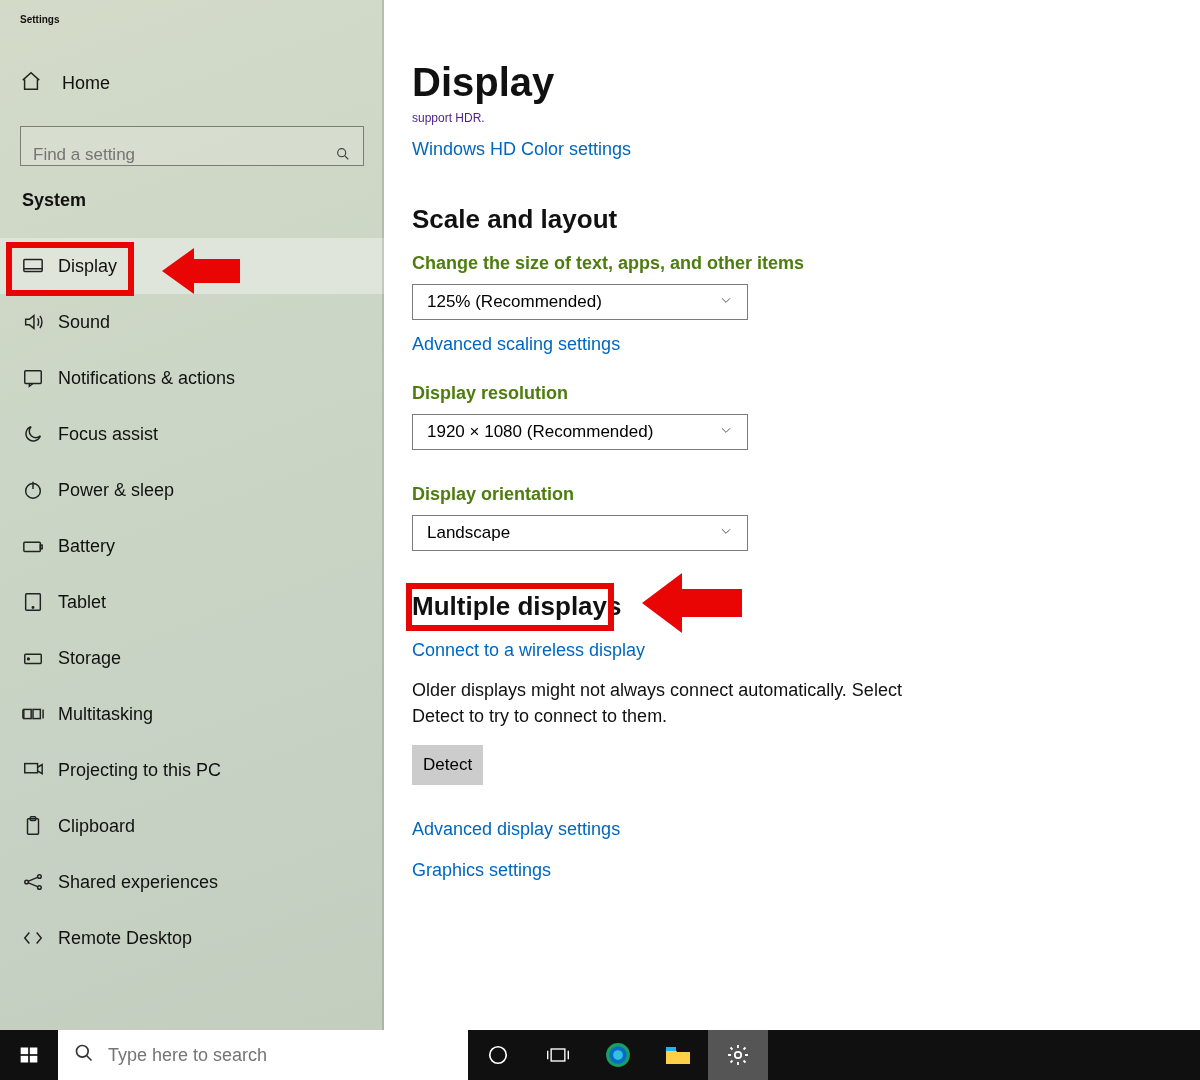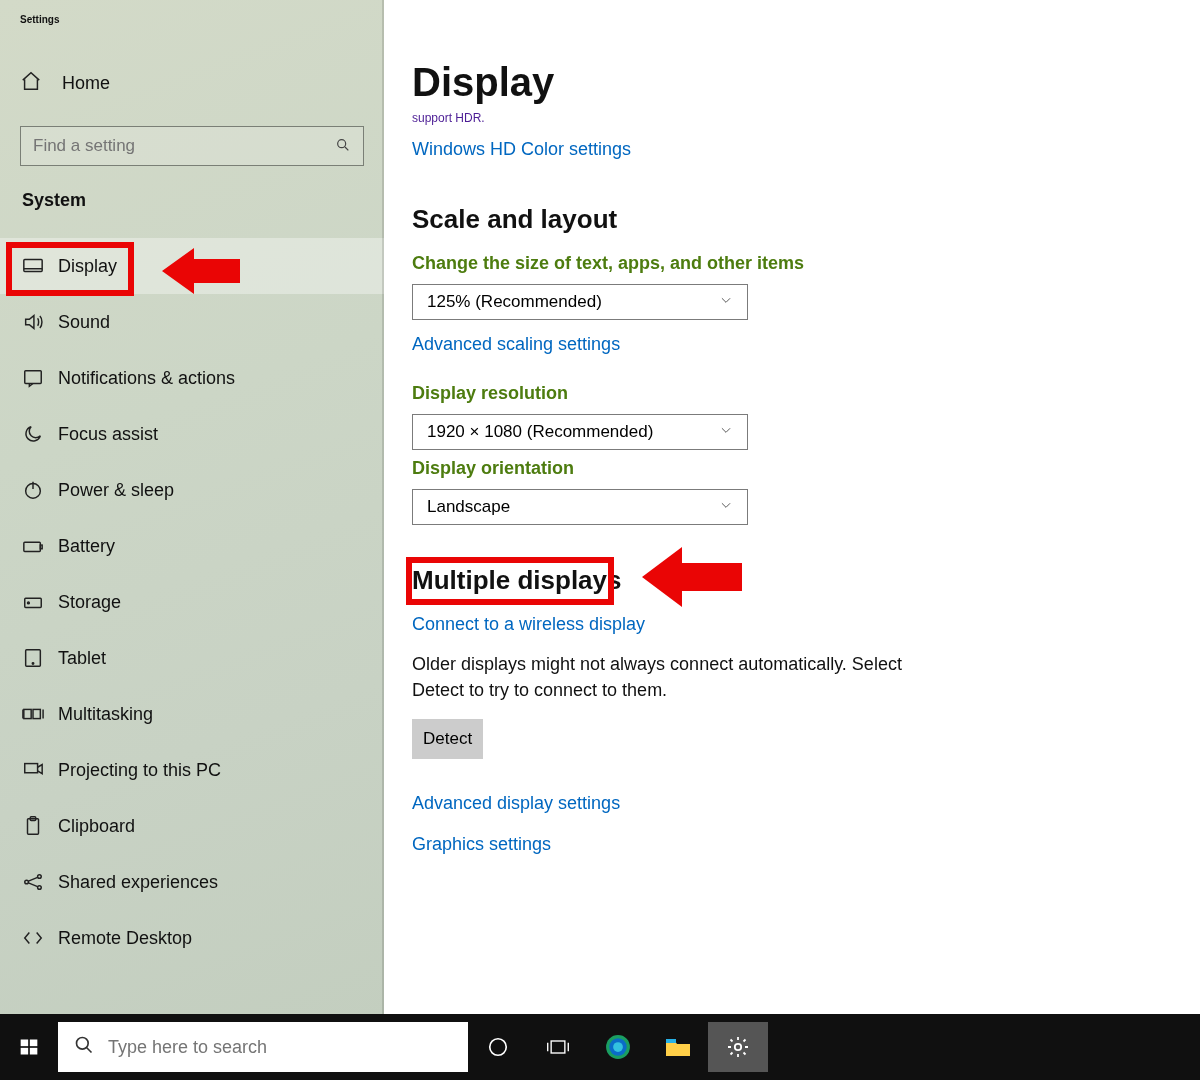--- a/index.html
+++ b/index.html
@@ -11,21 +11,21 @@
     background: linear-gradient(160deg, #d3dac8 0%, #ccd6c6 40%, #c8d2c4 70%, #c3cebf 100%);
     color: #111;
   }
   .sidebar-title { position:absolute; left:20px; top:14px; font-size:10px; font-weight:700; }
   .home-row { position:absolute; left:20px; top:70px; display:flex; align-items:center; }
   .home-row .icon { width:28px; margin-right:14px; }
   .home-row .label { font-size:18px; }
   .search-box {
     position:absolute; left:20px; top:126px; width:344px; height:40px;
     border:1px solid #7a7f76; background:rgba(255,255,255,0.15);
-    display:flex; align-items:center; padding:0 12px;
+    display:flex; align-items:flex-end; padding:0 12px;
   }
   .search-box input {
     flex:1; border:none; background:transparent; font-size:17px; color:#444; outline:none;
   }
   .search-box .sicon { font-size:15px; color:#444; }
   .section-label { position:absolute; left:22px; top:190px; font-size:18px; font-weight:600; }
 
   .menu { position:absolute; left:0; top:238px; width:384px; }
   .menu-item {
     height:56px; display:flex; align-items:center; padding-left:22px; font-size:18px; color:#111;
@@ -69,21 +69,21 @@
     position:absolute; left:-6px; top:-8px; width:208px; height:48px;
     border:6px solid #ea0505; pointer-events:none;
   }
   .arrow2 { position:absolute; left:230px; top:-24px; pointer-events:none; }
   .arrow2 svg polygon { fill:#ea0505; }
   .mult-wrap { position:relative; display:inline-block; margin-top:40px; }
   .mult-wrap .section-h { margin:0; }
 
   
   .taskbar {
-    position:absolute; left:0; bottom:0; width:1200px; height:66px; background:#101010;
+    position:absolute; left:0; bottom:0; width:1200px; height:50px; background:#101010;
     display:flex; align-items:center;
   }
   .start-btn { width:58px; height:50px; display:flex; align-items:center; justify-content:center; }
   .tb-search {
     width:410px; height:50px; background:#fff; display:flex; align-items:center; padding-left:16px; gap:14px;
   }
   .tb-search .sicon2 { font-size:18px; color:#333; }
   .tb-search input { border:none; outline:none; font-size:18px; color:#555; flex:1; }
   .tb-icons { display:flex; height:50px; }
   .tb-icon { width:60px; display:flex; align-items:center; justify-content:center; }
@@ -169,34 +169,34 @@
         <svg width="22" height="22" viewBox="0 0 24 24" fill="none" stroke-width="1.6">
             <rect x="2" y="8" width="18" height="10" rx="1"></rect>
             <rect x="20" y="11" width="2" height="4"></rect>
           </svg>
       </span>
       <span>Battery</span>
     </div>
     <div class="menu-item">
       <span class="micon">
         <svg width="22" height="22" viewBox="0 0 24 24" fill="none" stroke-width="1.6">
+            <rect x="4" y="3" width="16" height="18" rx="1"></rect>
+            <circle cx="12" cy="18" r="0.8"></circle>
+          </svg>
+      </span>
+      <span>Tablet</span>
+    </div>
+    <div class="menu-item">
+      <span class="micon">
+        <svg width="22" height="22" viewBox="0 0 24 24" fill="none" stroke-width="1.6">
             <rect x="3" y="8" width="18" height="10" rx="1"></rect>
             <circle cx="7" cy="13" r="1"></circle>
           </svg>
       </span>
       <span>Storage</span>
-    </div>
-    <div class="menu-item">
-      <span class="micon">
-        <svg width="22" height="22" viewBox="0 0 24 24" fill="none" stroke-width="1.6">
-            <rect x="4" y="3" width="16" height="18" rx="1"></rect>
-            <circle cx="12" cy="18" r="0.8"></circle>
-          </svg>
-      </span>
-      <span>Tablet</span>
     </div>
     <div class="menu-item">
       <span class="micon">
         <svg width="22" height="22" viewBox="0 0 24 24" fill="none" stroke-width="1.6">
             <rect x="2" y="7" width="8" height="10"></rect>
             <rect x="12" y="7" width="8" height="10"></rect>
             <path d="M1 7v10 M23 7v10"></path>
           </svg>
       </span>
       <span>Multitasking</span>
@@ -273,21 +273,21 @@
   <div class="fld-label" style="margin-top:22px">Display resolution</div>
   <div class="dropdown">
     <span>1920 × 1080 (Recommended)</span>
     <span class="chev">
       <svg width="14" height="14" viewBox="0 0 24 24" fill="none" stroke-width="1.5">
           <path d="M5 9l7 7 7-7"></path>
         </svg>
     </span>
   </div>
 
-  <div class="fld-label" style="margin-top:8px">Display orientation</div>
+  <div class="fld-label" style="margin-top:34px">Display orientation</div>
   <div class="dropdown">
     <span>Landscape</span>
     <span class="chev">
       <svg width="14" height="14" viewBox="0 0 24 24" fill="none" stroke-width="1.5">
           <path d="M5 9l7 7 7-7"></path>
         </svg>
     </span>
   </div>
 
   <div class="mult-wrap">

